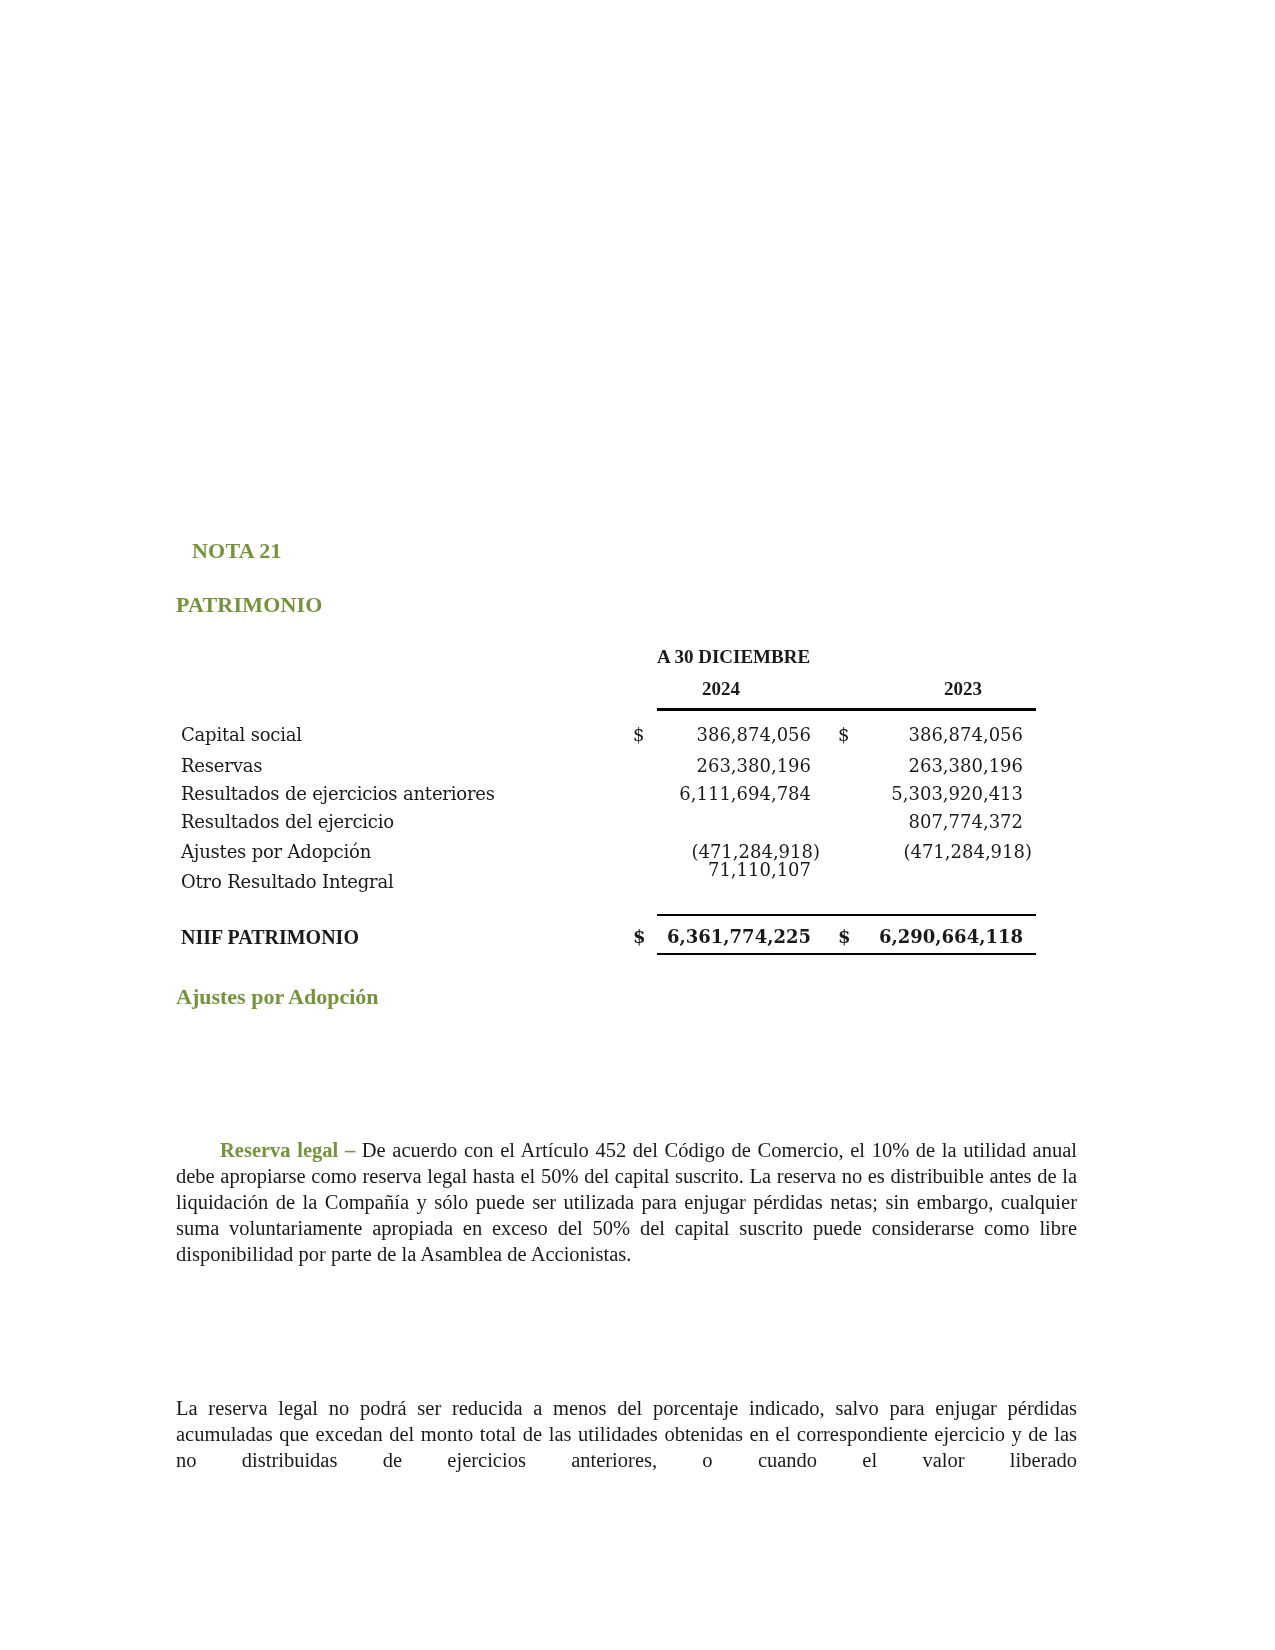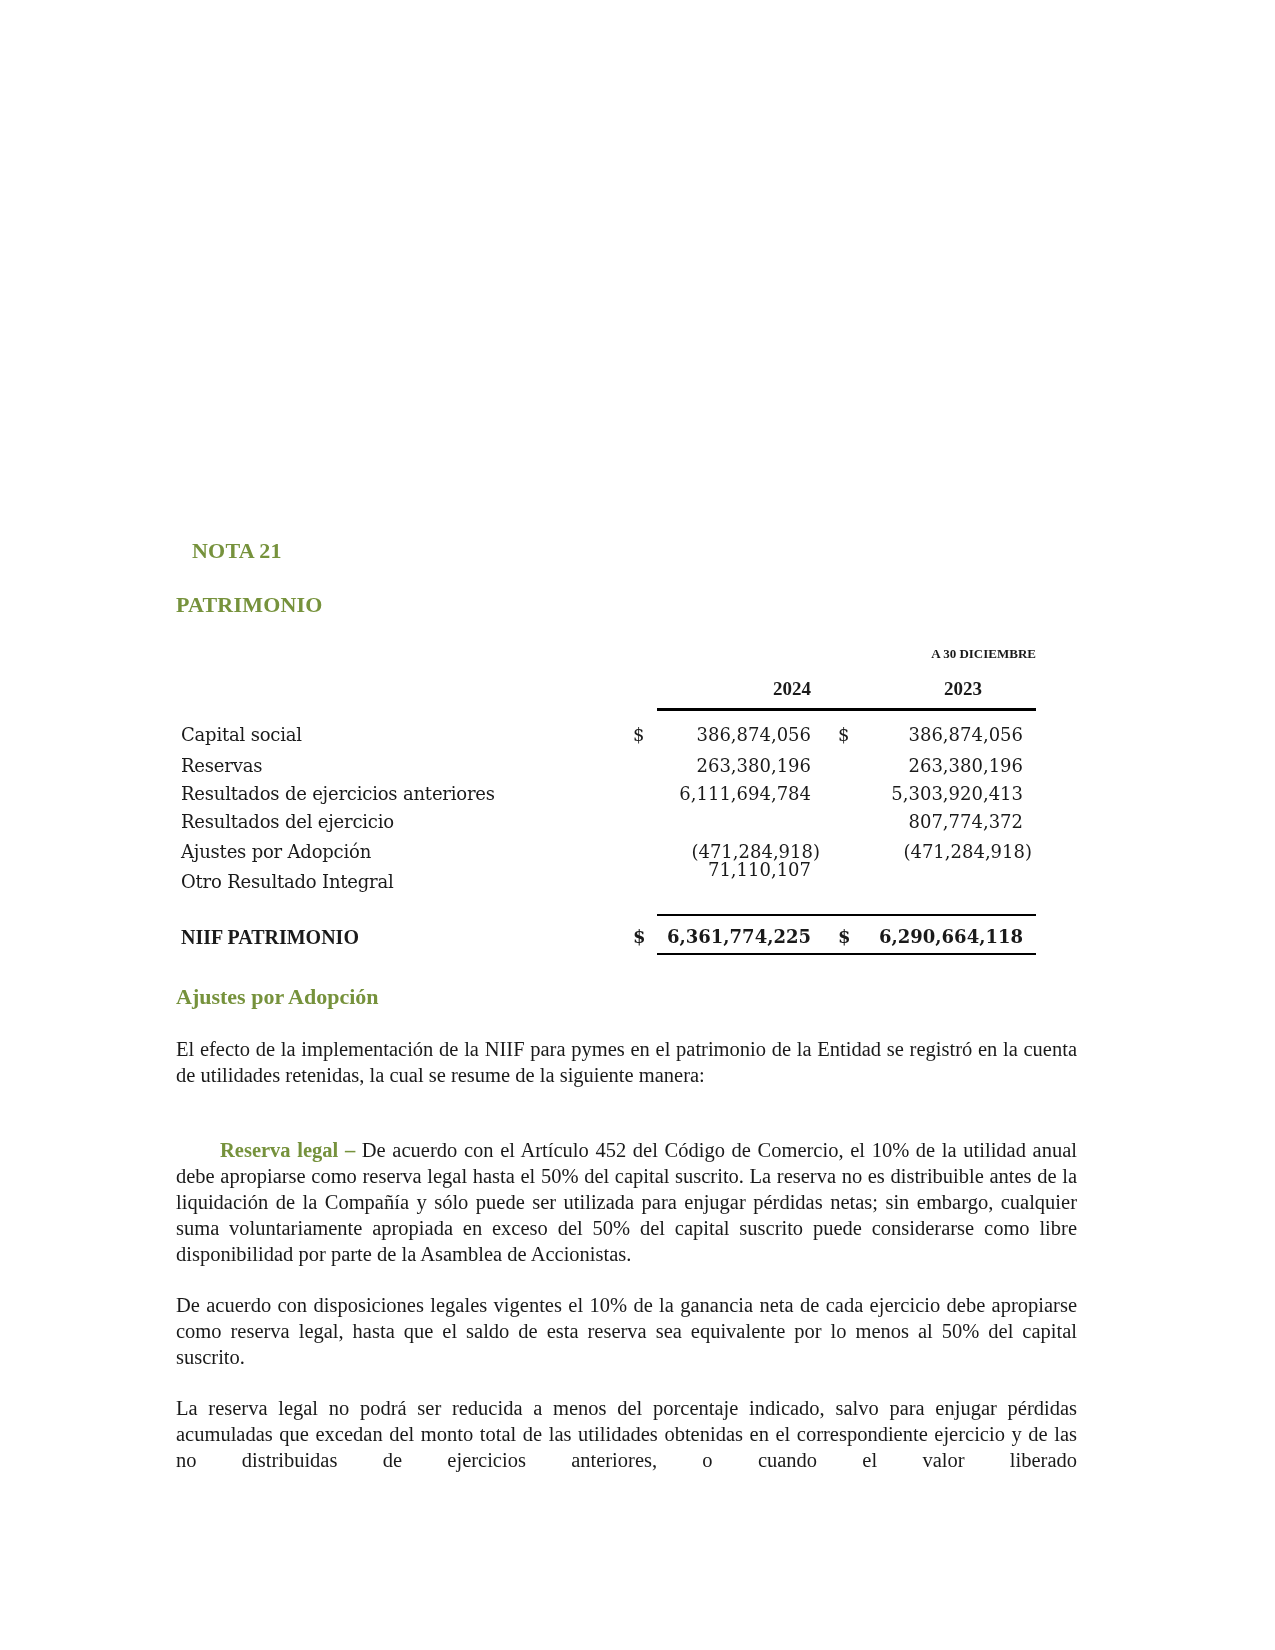--- a/index.html
+++ b/index.html
@@ -22,22 +22,22 @@
     font-size: 22px; color: #76923c; letter-spacing: 0.2px;
   }
   .subheading {
     position: absolute; left: 176px; margin: 0;
     font-family: "Liberation Serif", serif; font-weight: bold;
     font-size: 22px; color: #76923c;
   }
   .inline-green { color: #76923c; font-weight: bold; margin-left: 44px; }
 
   .tbl-caption {
-    position: absolute; left: 657px; width: 379px; text-align: right;
-    font-family: "Liberation Serif", serif; font-weight: bold; font-size: 13px;
+    position: absolute; left: 657px; width: 379px; text-align: left;
+    font-family: "Liberation Serif", serif; font-weight: bold; font-size: 19px;
   }
   .year {
     position: absolute; font-family: "Liberation Serif", serif;
     font-weight: bold; font-size: 19px; width: 120px; text-align: center;
   }
   .hline { position: absolute; background: #000; }
   .row-label {
     position: absolute; left: 181px;
     font-family: "DejaVu Serif", serif; font-size: 18px; letter-spacing: -0.2px;
   }
@@ -54,21 +54,21 @@
 <body>
 
 <div class="page">
 
 
   <h2 class="heading" style="top:538px;margin-left:16px;">NOTA 21</h2>
   <h2 class="heading" style="top:592px;">PATRIMONIO</h2>
 
   <div>
     <div class="tbl-caption" style="top:646px;">A 30 DICIEMBRE</div>
-    <div class="year" style="top:678px; left:691px;text-align:right;">2024</div>
+    <div class="year" style="top:678px; left:661px;">2024</div>
     <div class="year" style="top:678px; left:903px;">2023</div>
     <div class="hline" style="top:708px; left:657px; width:379px; height:3px;"></div>
 
     <div id="rows">
         <div class="row-label" style="top: 724px;">Capital social</div>
         <div class="cur" style="top: 724px; left: 633px;">$</div>
         <div class="cur" style="top: 724px; left: 838px;">$</div>
         <div class="num" style="top: 724px; left: 621px;">386,874,056</div>
         <div class="num" style="top: 724px; left: 833px;">386,874,056</div>
         <div class="row-label" style="top: 755px;">Reservas</div>
@@ -91,20 +91,18 @@
     <div class="hline" style="top:914px; left:657px; width:379px; height:2px;"></div>
     <div class="row-label bold" style="top:926px; font-family:'Liberation Serif',serif; font-size:20px; letter-spacing:0;">NIIF PATRIMONIO</div>
     <div class="cur bold" style="top:926px; left:633px;">$</div>
     <div class="num bold" style="top:926px; left:621px;">6,361,774,225</div>
     <div class="cur bold" style="top:926px; left:838px;">$</div>
     <div class="num bold" style="top:926px; left:833px;">6,290,664,118</div>
     <div class="hline" style="top:953px; left:657px; width:379px; height:2px;"></div>
   </div>
 
   <h3 class="subheading" style="top:984px;">Ajustes por Adopción</h3>
-  <p class="para" style="top:1036px;">El efecto de la implementación de la NIIF para pymes en el patrimonio de la Entidad se registró en la cuenta de utilidades retenidas, la cual se resume de la siguiente manera:</p>
 
   <p class="para" style="top:1137px;"><span class="inline-green">Reserva legal –</span><span> De acuerdo con el Artículo 452 del Código de Comercio, el 10% de la utilidad anual debe apropiarse como reserva legal hasta el 50% del capital suscrito.  La reserva no es distribuible antes de la liquidación de la Compañía y sólo puede ser utilizada para enjugar pérdidas netas; sin embargo, cualquier suma voluntariamente apropiada en exceso del 50% del capital suscrito puede considerarse como libre disponibilidad por parte de la Asamblea de Accionistas.</span></p>
 
-  <p class="para" style="top:1292px;">De acuerdo con disposiciones legales vigentes el 10% de la ganancia neta de cada ejercicio debe apropiarse como reserva legal, hasta que el saldo de esta reserva sea equivalente por lo menos al 50% del capital suscrito.</p>
   <p class="para last-justify" style="top:1395px;">La reserva legal no podrá ser reducida a menos del porcentaje indicado, salvo para enjugar pérdidas acumuladas que excedan del monto total de las utilidades obtenidas en el correspondiente ejercicio y de las no distribuidas de ejercicios anteriores, o cuando el valor liberado</p>
 
 </div>
 
 </body></html>

